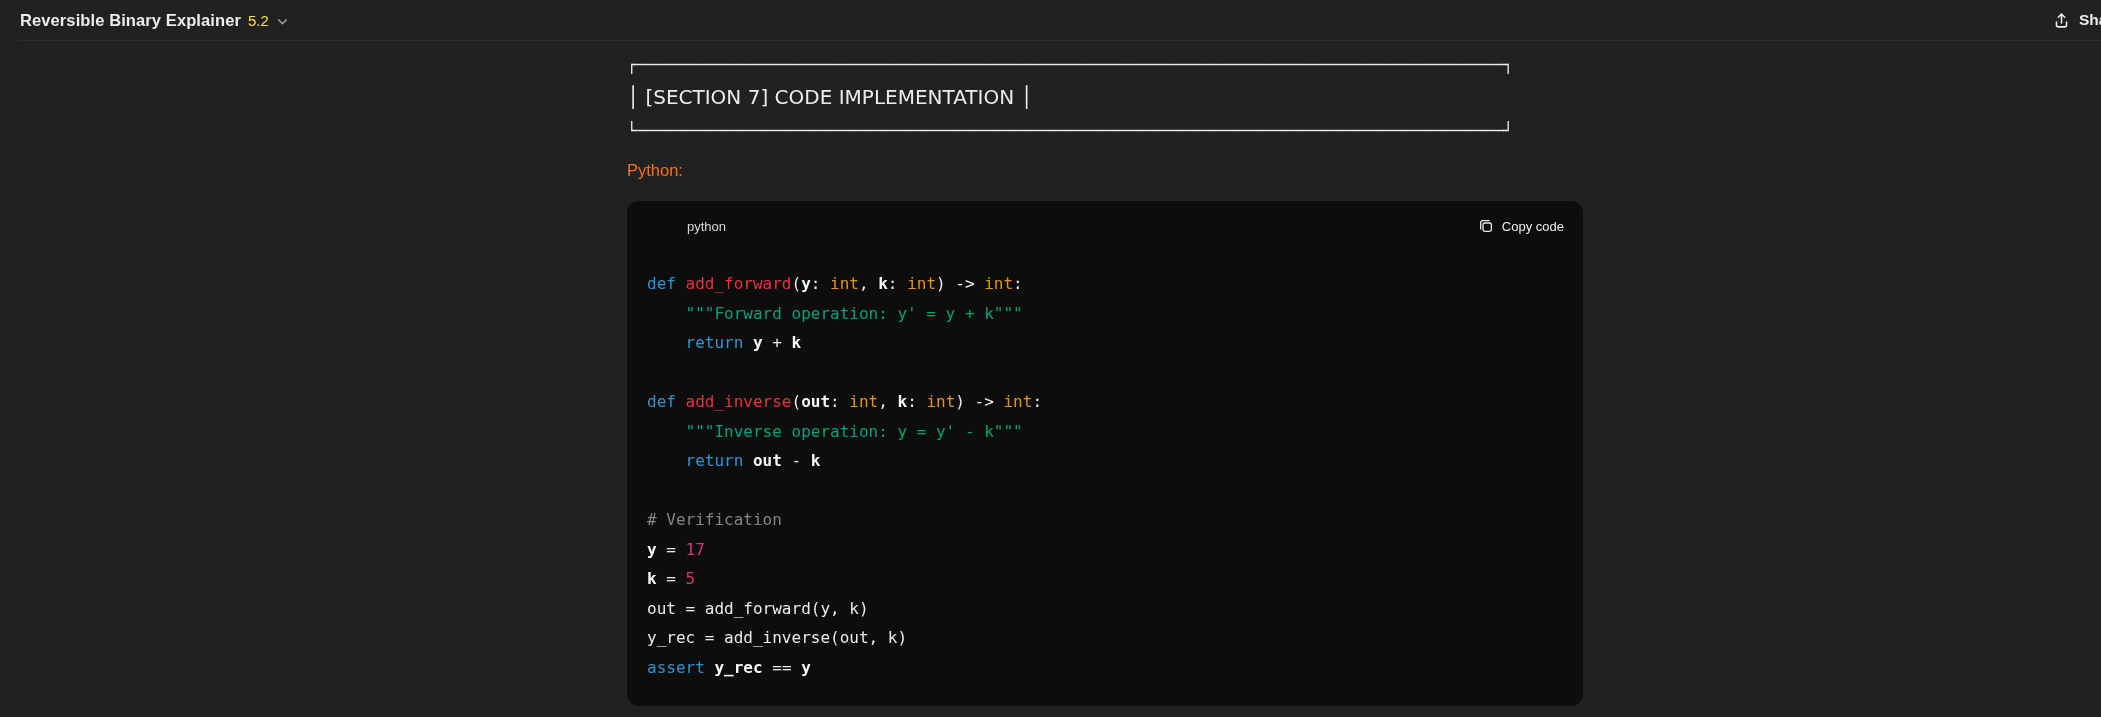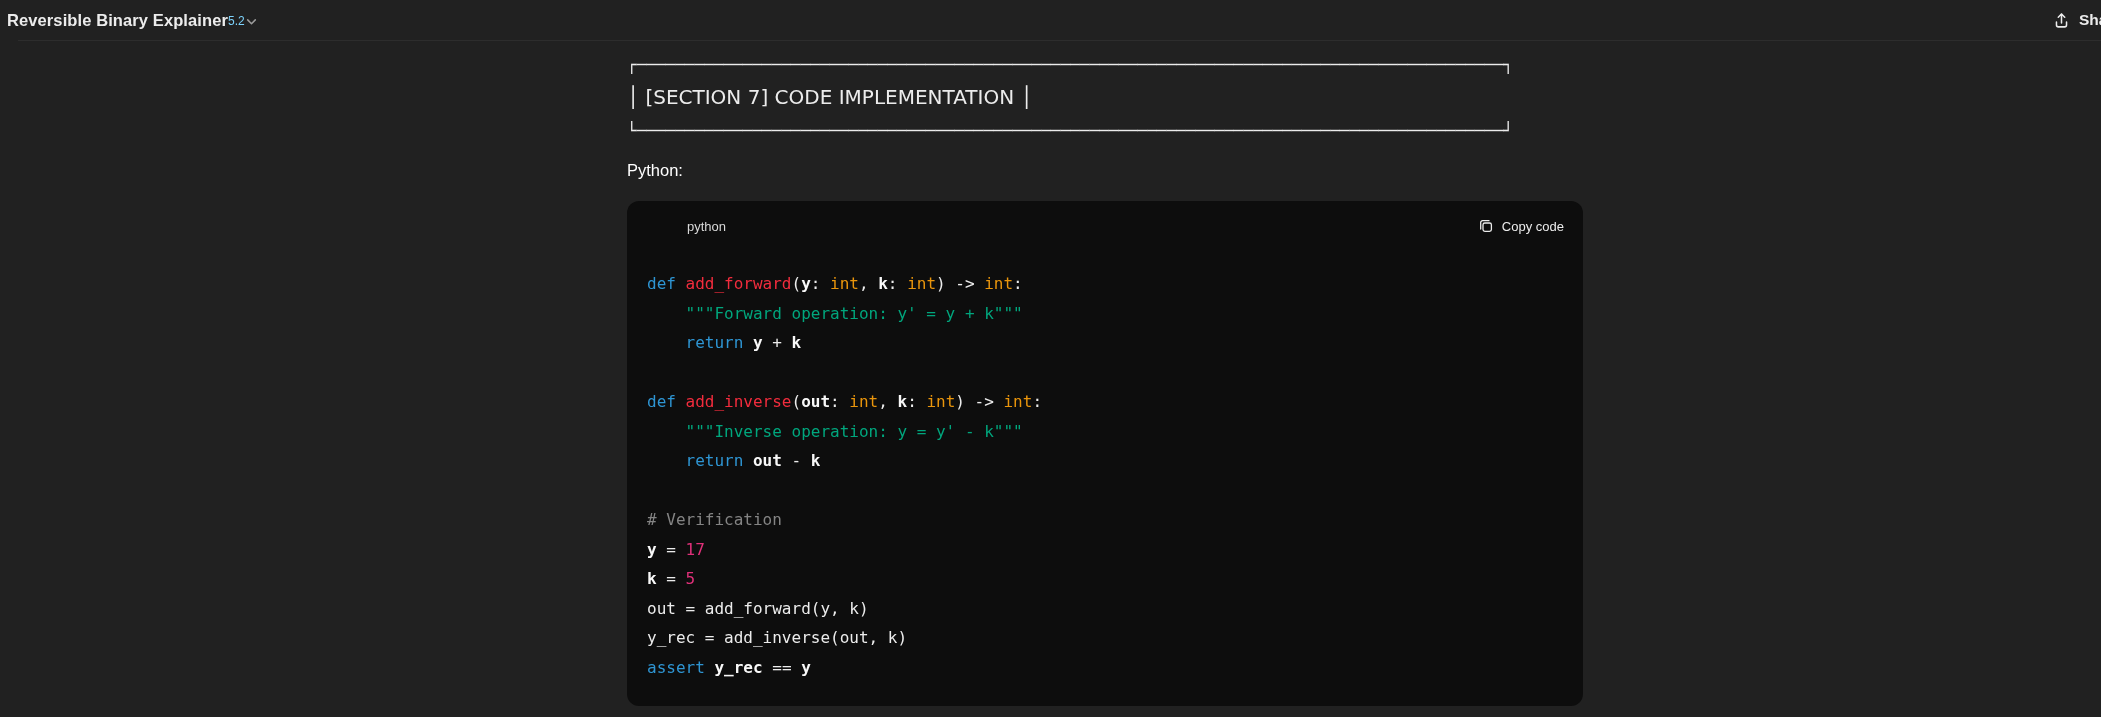--- a/index.html
+++ b/index.html
@@ -15,26 +15,26 @@
     position:relative;
     height:41px;
     width:2101px;
   }
   .top-bar::after{
     content:"";
     position:absolute;left:18px;right:0;bottom:0;height:1px;
     background:#2d2d2d;
   }
   .title-group{
-    position:absolute;left:7px;top:0;height:41px;
-    display:flex;align-items:center;
+    position:absolute;left:20px;top:0;height:41px;
+    display:flex;align-items:center;gap:7px;
     cursor:pointer;
   }
   .title{color:#ececec;font-size:16.5px;font-weight:600;letter-spacing:.1px;}
-  .version{color:#7dd3fc;font-size:12px;font-weight:400;}
+  .version{color:#fde047;font-size:15px;font-weight:400;}
   .chevron{margin-top:2px;}
   .share-btn{
     position:absolute;left:2052px;top:5px;height:30px;
     display:flex;align-items:center;gap:8px;
     background:none;border:none;padding:0;margin:0;
     color:#ececec;font-size:15.5px;font-weight:600;
     font-family:"Liberation Sans", sans-serif;
     white-space:nowrap;cursor:pointer;
   }
   
@@ -46,21 +46,21 @@
   }
   .box-line{
     line-height:33px;
     font-size:16px;
     white-space:pre;
   }
   .box-line.mono{font-family:"DejaVu Sans Mono", monospace;}
   .box-line.sans{font-family:"DejaVu Sans", sans-serif;font-size:20px;}
   .lang-intro{
     margin:9px 0 0 0;
-    color:#ffffff;
+    color:#f97316;
     font-size:16.5px;
     line-height:28px;
   }
   
   .code-card{
     margin-top:17px;
     width:956px;
     background:#0d0d0d;
     border-radius:12px;
   }

